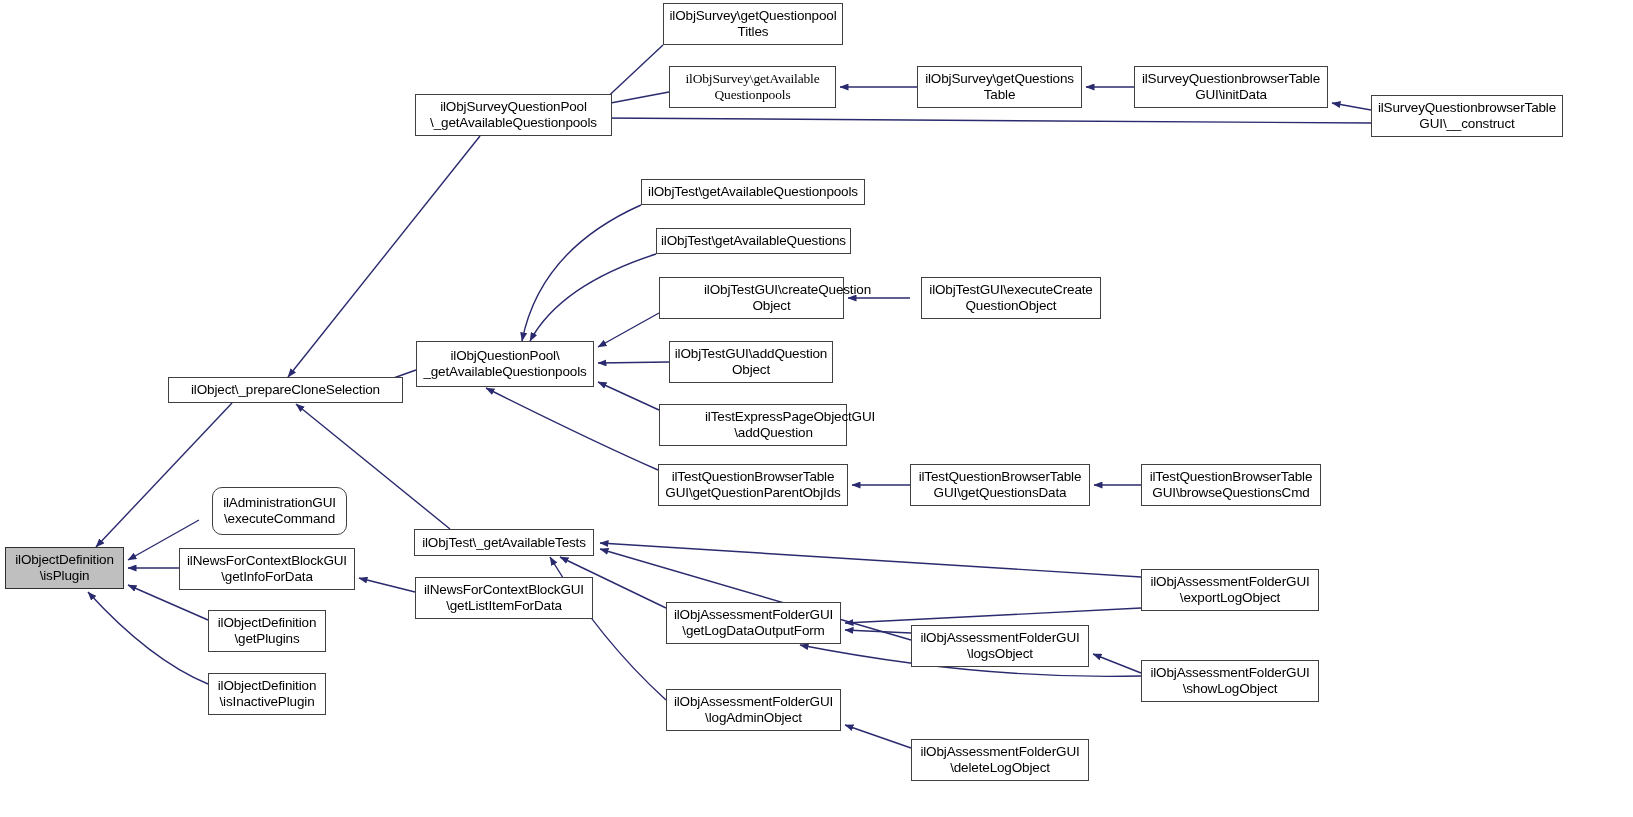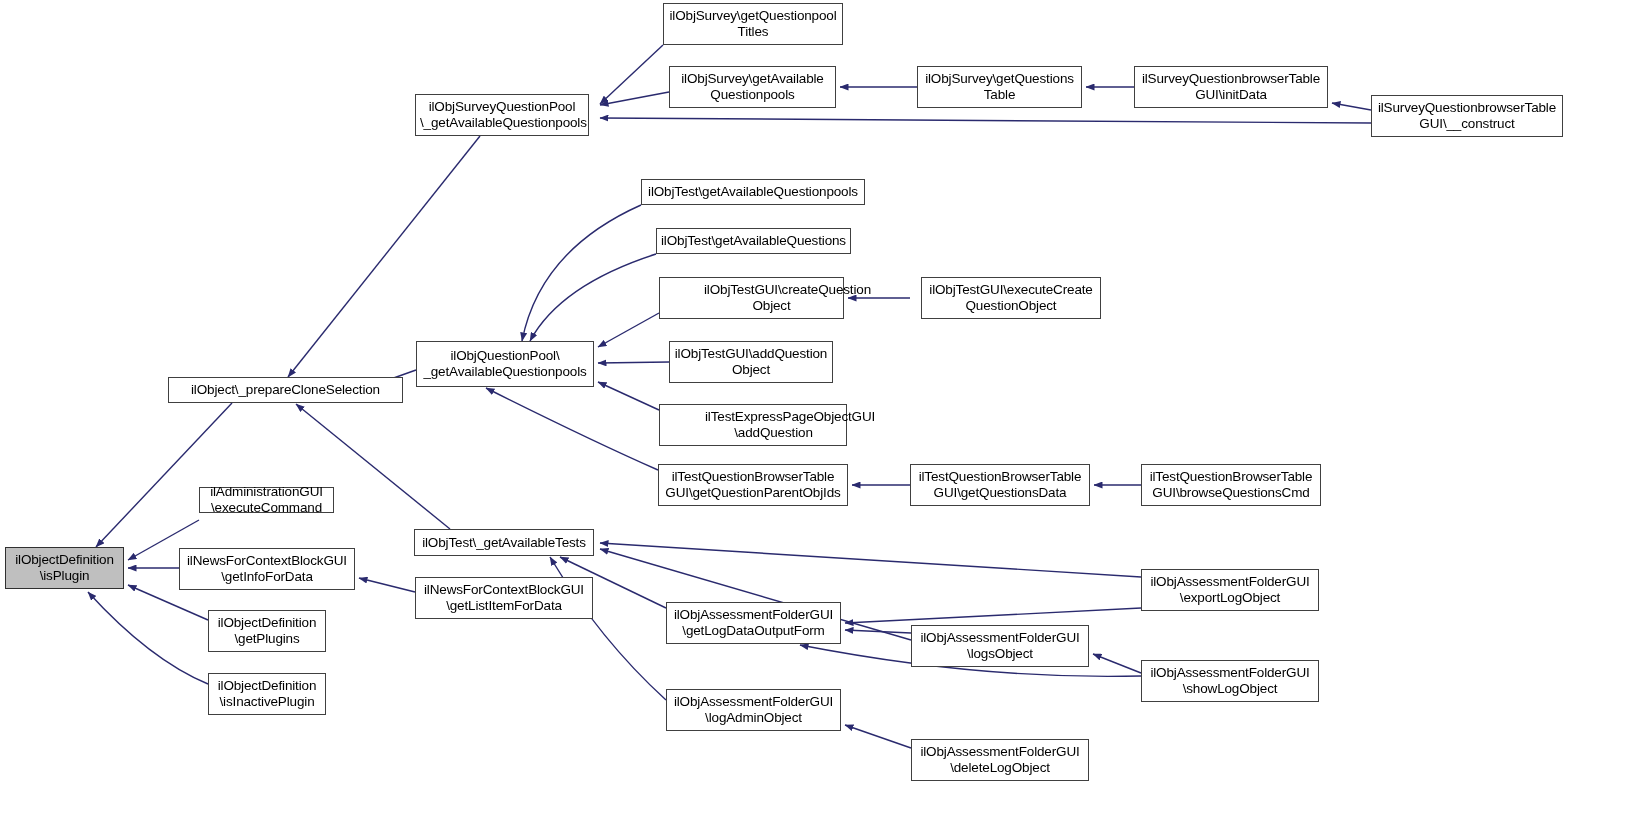--- a/index.html
+++ b/index.html
@@ -81,50 +81,50 @@
       <path d="M 1141,608 L 845,623" fill="none" stroke="#2a2a6e" stroke-width="1.4" marker-end="url(#arrowhead)"></path>
       <path d="M 911,633 L 845,630" fill="none" stroke="#2a2a6e" stroke-width="1.4" marker-end="url(#arrowhead)"></path>
       <path d="M 911,640 L 600,549" fill="none" stroke="#2a2a6e" stroke-width="1.4" marker-end="url(#arrowhead)"></path>
       <path d="M 1141,676 Q 980,680 800,645" fill="none" stroke="#2a2a6e" stroke-width="1.4" marker-end="url(#arrowhead)"></path>
       <path d="M 1141,673 L 1093,654" fill="none" stroke="#2a2a6e" stroke-width="1.4" marker-end="url(#arrowhead)"></path>
       <path d="M 911,748 L 845,725" fill="none" stroke="#2a2a6e" stroke-width="1.4" marker-end="url(#arrowhead)"></path>
     </svg>
   <div id="nodes">
       <div class="node" style="left: 663px; top: 3px; width: 180px; height: 42px;"><span class="lbl">ilObjSurvey\getQuestionpool
 Titles</span></div>
-      <div class="node" style="left: 669px; top: 66px; width: 167px; height: 42px;"><span class="lbl">ilObjSurvey\getAvailable
+      <div class="node" style="left: 669px; top: 66px; width: 167px; height: 42px; font-family: Liberation Serif, serif;"><span class="lbl">ilObjSurvey\getAvailable
 Questionpools</span></div>
       <div class="node" style="left: 917px; top: 66px; width: 165px; height: 42px;"><span class="lbl">ilObjSurvey\getQuestions
 Table</span></div>
       <div class="node" style="left: 1134px; top: 66px; width: 194px; height: 42px;"><span class="lbl">ilSurveyQuestionbrowserTable
 GUI\initData</span></div>
       <div class="node" style="left: 1371px; top: 95px; width: 192px; height: 42px;"><span class="lbl">ilSurveyQuestionbrowserTable
 GUI\__construct</span></div>
-      <div class="node" style="left: 415px; top: 94px; width: 174px; height: 42px;"><span class="lbl">ilObjSurveyQuestionPool
+      <div class="node" style="left: 415px; top: 94px; width: 197px; height: 42px;"><span class="lbl">ilObjSurveyQuestionPool
 \_getAvailableQuestionpools</span></div>
       <div class="node" style="left: 641px; top: 179px; width: 224px; height: 26px;"><span class="lbl">ilObjTest\getAvailableQuestionpools</span></div>
       <div class="node" style="left: 656px; top: 228px; width: 195px; height: 26px;"><span class="lbl">ilObjTest\getAvailableQuestions</span></div>
       <div class="node" style="left: 659px; top: 277px; width: 185px; height: 42px; padding-left: 44px;"><span class="lbl">ilObjTestGUI\createQuestion
 Object</span></div>
       <div class="node" style="left: 910px; top: 277px; width: 180px; height: 42px; margin-left: 11px;"><span class="lbl">ilObjTestGUI\executeCreate
 QuestionObject</span></div>
       <div class="node" style="left: 416px; top: 341px; width: 178px; height: 46px;"><span class="lbl">ilObjQuestionPool\
 _getAvailableQuestionpools</span></div>
       <div class="node" style="left: 669px; top: 341px; width: 164px; height: 42px;"><span class="lbl">ilObjTestGUI\addQuestion
 Object</span></div>
       <div class="node" style="left: 659px; top: 404px; width: 188px; height: 42px; padding-left: 45px;"><span class="lbl">ilTestExpressPageObjectGUI
 \addQuestion</span></div>
       <div class="node" style="left: 658px; top: 464px; width: 190px; height: 42px;"><span class="lbl">ilTestQuestionBrowserTable
 GUI\getQuestionParentObjIds</span></div>
       <div class="node" style="left: 910px; top: 464px; width: 180px; height: 42px;"><span class="lbl">ilTestQuestionBrowserTable
 GUI\getQuestionsData</span></div>
       <div class="node" style="left: 1141px; top: 464px; width: 180px; height: 42px;"><span class="lbl">ilTestQuestionBrowserTable
 GUI\browseQuestionsCmd</span></div>
       <div class="node" style="left: 168px; top: 377px; width: 235px; height: 26px;"><span class="lbl">ilObject\_prepareCloneSelection</span></div>
-      <div class="node" style="left: 199px; top: 487px; width: 135px; height: 26px;"><span class="lbl">ilAdministrationGUI
+      <div class="node" style="left: 212px; top: 487px; width: 135px; height: 48px; border-radius: 10px;"><span class="lbl">ilAdministrationGUI
 \executeCommand</span></div>
       <div class="node" style="left: 179px; top: 548px; width: 176px; height: 42px;"><span class="lbl">ilNewsForContextBlockGUI
 \getInfoForData</span></div>
       <div class="node" style="left: 208px; top: 610px; width: 118px; height: 42px;"><span class="lbl">ilObjectDefinition
 \getPlugins</span></div>
       <div class="node" style="left: 208px; top: 673px; width: 118px; height: 42px;"><span class="lbl">ilObjectDefinition
 \isInactivePlugin</span></div>
       <div class="node highlight" style="left: 5px; top: 547px; width: 119px; height: 42px;"><span class="lbl">ilObjectDefinition
 \isPlugin</span></div>
       <div class="node" style="left: 414px; top: 529px; width: 180px; height: 27px;"><span class="lbl">ilObjTest\_getAvailableTests</span></div>

